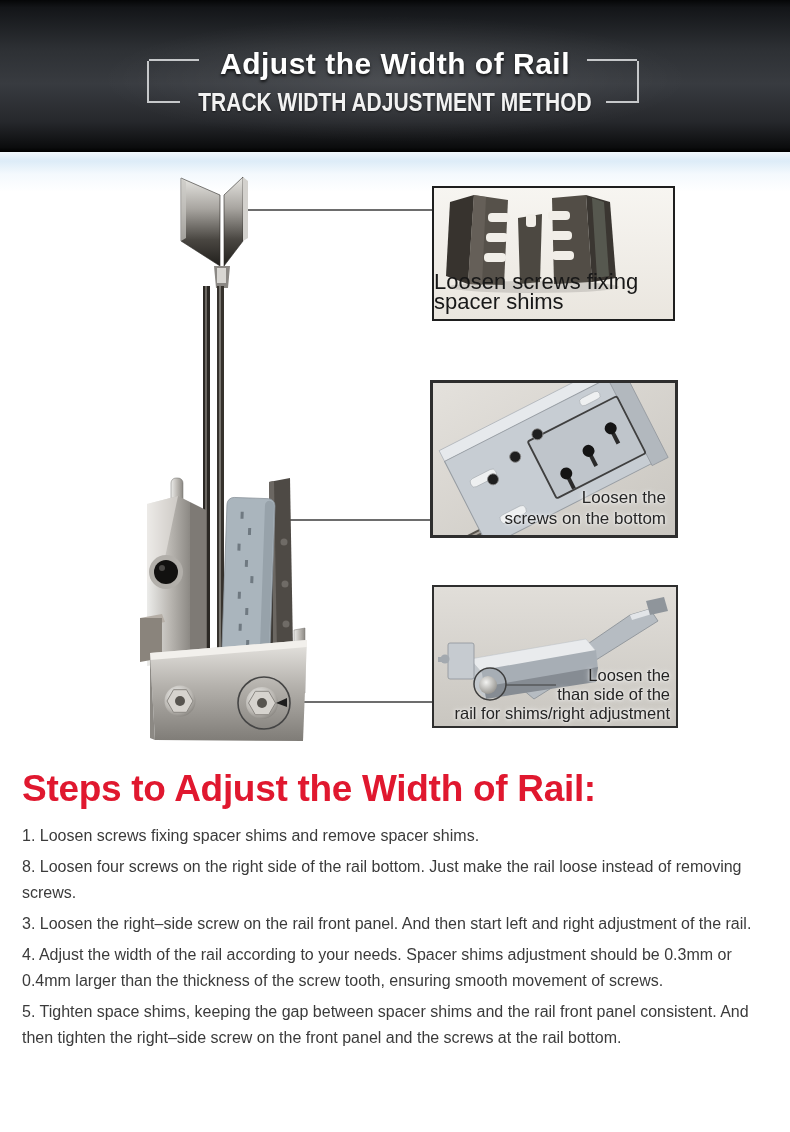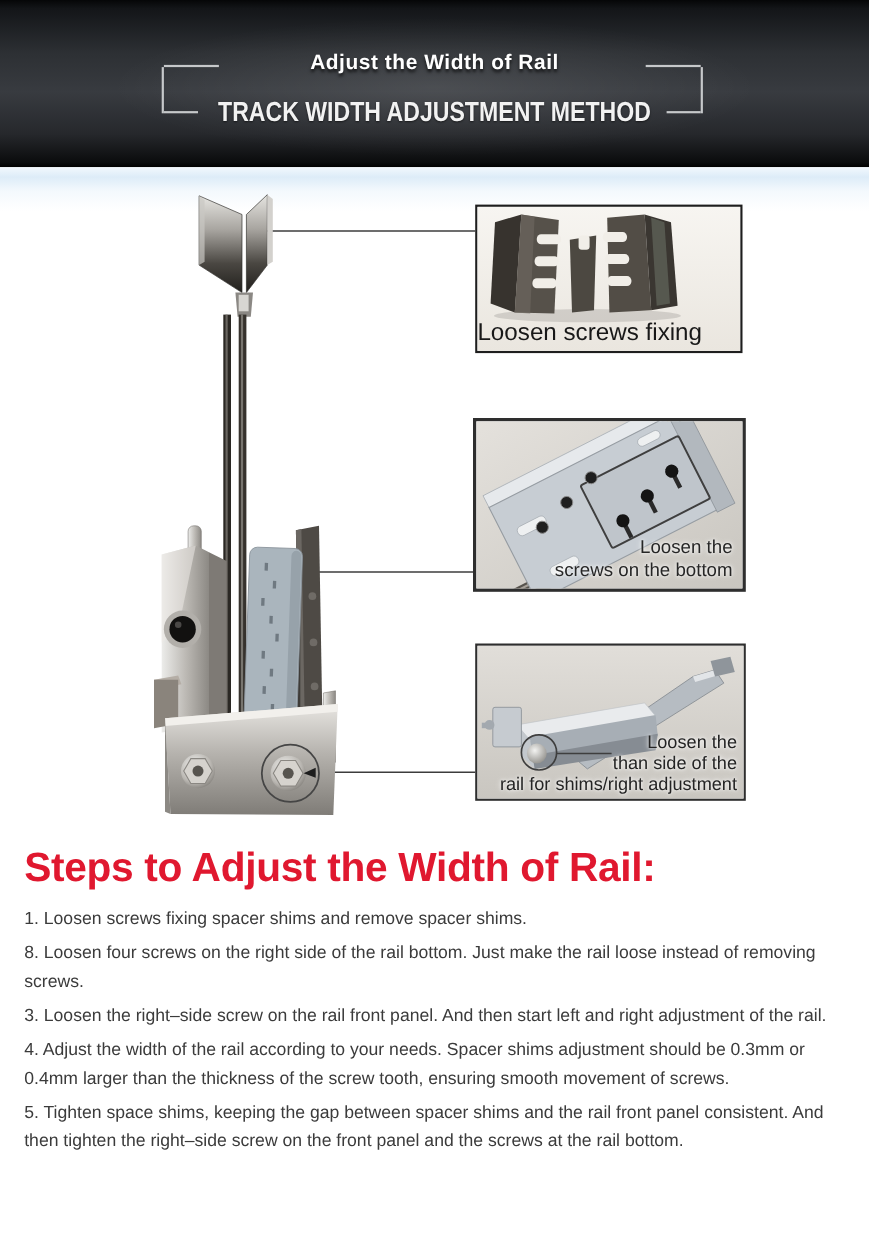--- a/index.html
+++ b/index.html
@@ -12,21 +12,21 @@
 
   
   .header {
     position:absolute; top:0; left:0; width:790px; height:152px;
     background:
       radial-gradient(ellipse 420px 90px at 50% 52%, rgba(255,255,255,0.10), rgba(255,255,255,0) 70%),
       linear-gradient(180deg,#050607 0%, #131518 5%, #2d3034 32%, #383b40 55%, #26282c 80%, #0b0c0d 97%, #000 100%);
   }
   .header .title {
     position:absolute; top:47px; left:0; width:100%; text-align:center;
-    font-size:19px; font-weight:bold; color:#ffffff; letter-spacing:0.5px;
+    font-size:30px; font-weight:bold; color:#ffffff; letter-spacing:0.5px;
     text-shadow:0 2px 3px rgba(0,0,0,0.7);
   }
   .header .subtitle {
     position:absolute; top:88px; left:0; width:100%; text-align:center;
     font-size:25px; font-weight:bold; color:#f2f2f2;
     transform:scaleX(0.84); letter-spacing:0px;
     text-shadow:0 1px 2px rgba(0,0,0,0.55);
   }
   .bracket { position:absolute; top:61px; width:50px; height:42px; }
   .bracket-left  { left:147px; border-left:2px solid #c6c8ca; }
@@ -210,20 +210,21 @@
 
         <polygon points="118,10 152,7 158,94 120,96" fill="#524d46"></polygon>
         <rect x="114" y="23" width="22" height="9" rx="4" fill="#f1eee8"></rect>
         <rect x="116" y="43" width="22" height="9" rx="4" fill="#f1eee8"></rect>
         <rect x="118" y="63" width="22" height="9" rx="4" fill="#f1eee8"></rect>
         <polygon points="152,7 176,14 182,90 158,94" fill="#3a3631"></polygon>
         <polygon points="158,10 170,14 175,88 163,90" fill="#5e6258" opacity="0.8"></polygon>
       </svg>
       <div class="cap cap-1">
         <div>Loosen screws fixing</div>
+        <div>spacer shims</div>
       </div>
     </div>
 
     <div class="callout callout-2">
       <svg class="photo" viewBox="0 0 242 152" preserveAspectRatio="none">
         <defs>
           <linearGradient id="b2bg" x1="0" y1="0" x2="1" y2="1">
             <stop offset="0" stop-color="#e4e1dc"></stop>
               <stop offset="1" stop-color="#c9c6c0"></stop>
           </linearGradient>

